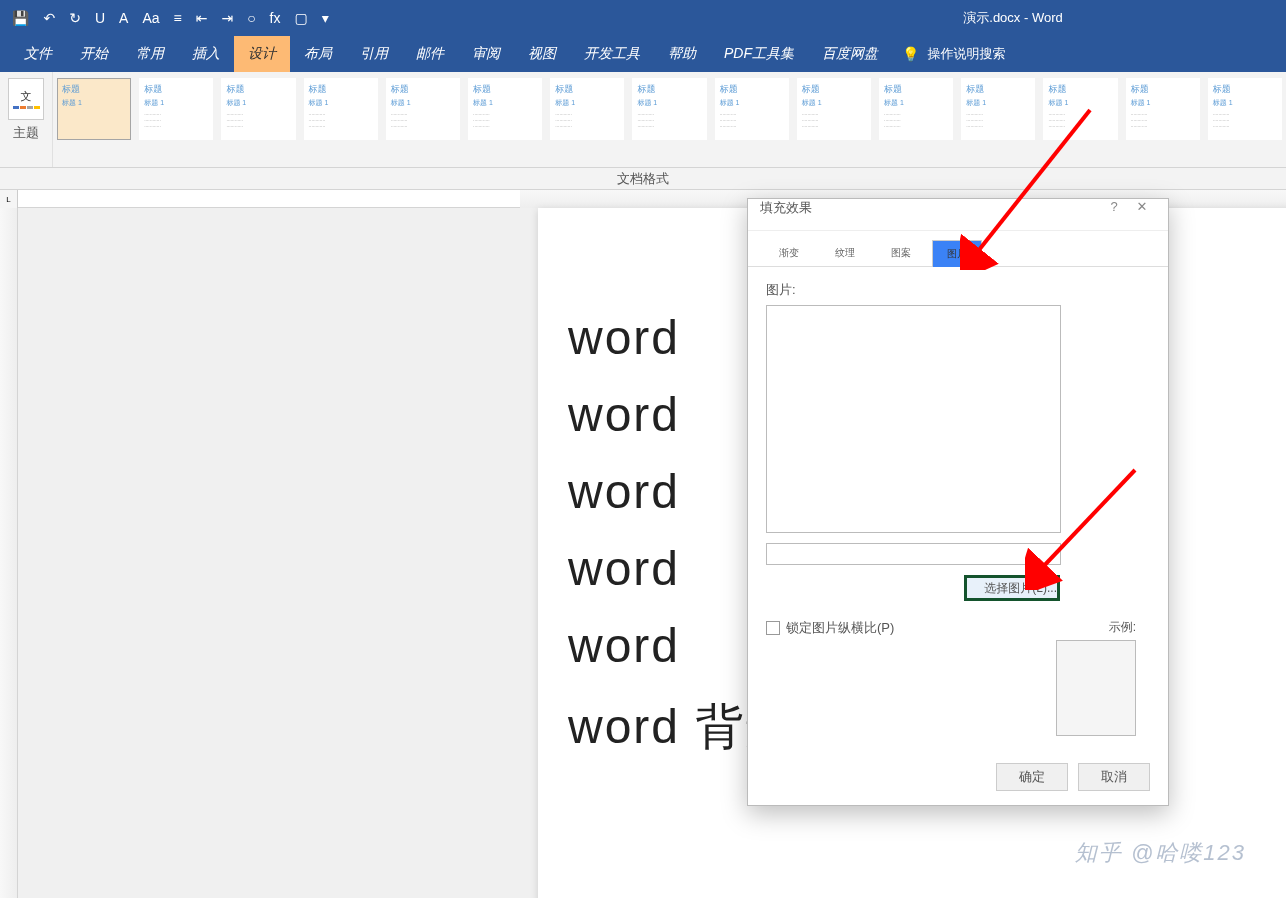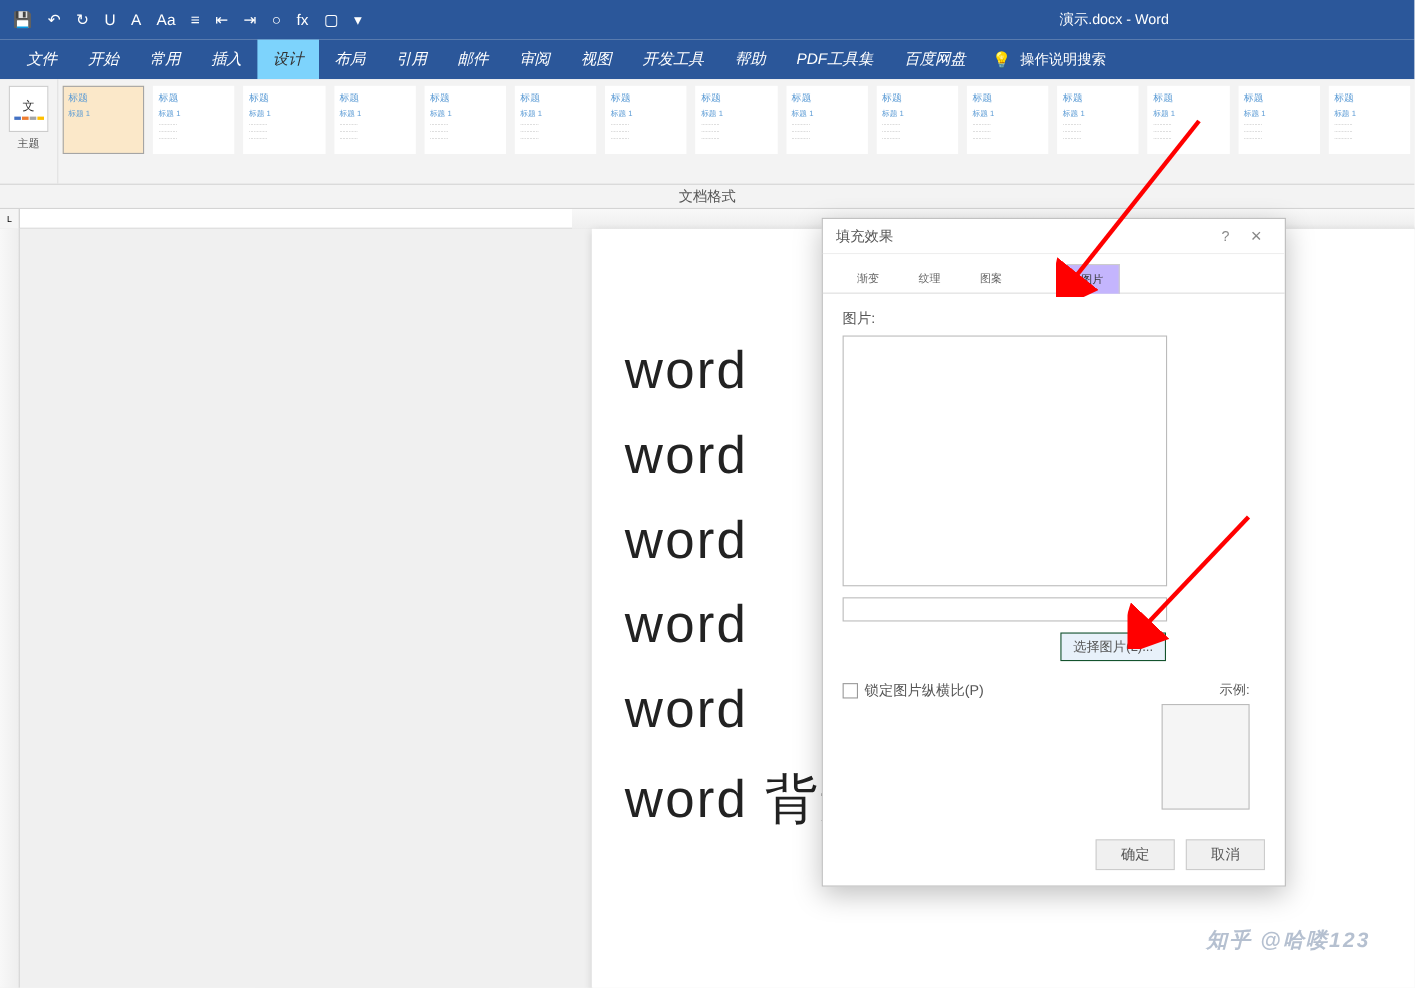--- a/index.html
+++ b/index.html
@@ -6,71 +6,71 @@
 body { width: 1286px; height: 898px; background: #f0f0f0; overflow: hidden; position: relative; }
 
 .titlebar { height: 36px; background: #2b579a; display: flex; align-items: center; color: #fff; font-size: 12px; }
 .qat { display: flex; align-items: center; gap: 14px; padding: 0 12px; }
 .qat span { display: inline-flex; align-items: center; cursor: pointer; font-size: 14px; }
 .doc-title { position: absolute; left: 50%; transform: translateX(-50%); font-size: 13px; color: #fff; width: 100%; text-align: center; pointer-events: none; }
 .doc-title span { margin-left: 740px; }
 
 .ribbon-tabs { height: 36px; background: #2b579a; display: flex; align-items: stretch; padding-left: 10px; }
 .ribbon-tab { padding: 0 14px; display: flex; align-items: center; color: #fff; font-size: 14px; cursor: pointer; font-style: italic; }
-.ribbon-tab.active { background: #7dd3fc; color: #333; }
+.ribbon-tab.active { background: #fdba74; color: #333; }
 .tell-me { display: flex; align-items: center; color: #fff; font-size: 13px; margin-left: 10px; }
 .bulb { margin-right: 8px; font-size: 14px; }
 
 .ribbon-content { height: 96px; background: #f3f3f3; border-bottom: 1px solid #d4d4d4; display: flex; position: relative; }
 .themes-group { padding: 6px 8px; border-right: 1px solid #e0e0e0; text-align: center; }
 .theme-swatch { width: 36px; height: 42px; border: 1px solid #ccc; background: #fff; margin-bottom: 4px; display:flex; flex-direction:column; align-items:center; justify-content:center; font-size:7px; }
 .theme-swatch .sw-a { font-size:11px; color:#333; }
 .theme-swatch .sw-bar { display:flex; gap:1px; margin-top:2px;}
 .theme-swatch .sw-bar i { width:6px;height:3px;}
-.theme-label { font-size: 10px; color: #555; }
+.theme-label { font-size: 13px; color: #555; }
 .styles-scroll { flex: 1; display: flex; overflow: hidden; padding: 6px 4px; gap: 8px; }
 .style-thumb { width: 78px; height: 62px; border: 1px solid transparent; background: #fff; font-size: 7px; color: #999; padding: 4px; cursor: pointer; position: relative; }
 .style-thumb.sel { border: 1px solid #a5a5a5; background: #fbe8c9; }
 .style-thumb .t1 { font-size: 9px; color: #5b9bd5; margin-bottom: 2px; }
 .style-thumb .t2 { font-size: 7px; color: #5b9bd5; margin-bottom: 2px; }
 .style-thumb .body { font-size: 5px; line-height: 6px; color: #888; }
 .format-bar { height: 22px; background: #f3f3f3; border-bottom: 1px solid #d4d4d4; display: flex; justify-content: center; align-items:center; font-size:13px; color:#555; }
 
 .ruler-area { height: 18px; background: #fff; border-bottom: 1px solid #d4d4d4; position: relative; }
 .ruler-corner { position: absolute; left: 0; top: 0; width: 18px; height: 18px; background: #f5f5f5; border-right: 1px solid #ccc; font-size: 8px; display:flex; align-items:center; justify-content:center; }
 .hruler { position:absolute; left:520px; right:0; top:0; height:18px; background: linear-gradient(#f8f8f8,#eee); font-size:6px; color:#888; }
 
 .doc-area { position: absolute; left: 0; right: 0; top: 208px; bottom: 0; background: #f0f0f0; display: flex; }
 .vruler { width: 18px; background: linear-gradient(90deg,#f8f8f8,#eee); border-right: 1px solid #d4d4d4; }
 .page-container { flex: 1; position: relative; }
 .page { position: absolute; left: 520px; top: 0; width: 760px; min-height: 900px; background: #fff; box-shadow: 0 2px 8px rgba(0,0,0,0.15); padding: 80px 30px 30px 30px; }
 .doc-line { font-size: 48px; color: #222; font-weight: 300; margin: 22px 0; letter-spacing: 2px; white-space: nowrap; }
 
 .dialog { position: absolute; left: 747px; top: 198px; width: 422px; height: 608px; background: #fff; border: 1px solid #bbb; box-shadow: 0 8px 24px rgba(0,0,0,0.25); z-index: 50; }
-.dlg-title { height: 32px; display: flex; align-items: center; padding: 0 12px; font-size: 13px; color: #555; border-bottom: 1px solid #eee; }
+.dlg-title { height: 32px; display: flex; align-items: flex-start; padding: 0 12px; font-size: 13px; color: #555; border-bottom: 1px solid #eee; }
 .dlg-title .sp { flex: 1; }
 .dlg-title .btn { width: 28px; text-align: center; cursor: pointer; color: #888; font-size: 13px; }
 .dlg-tabs { display: flex; border-bottom: 1px solid #ddd; padding: 8px 16px 0 16px; gap: 6px; }
 .dlg-tab { padding: 6px 14px; font-size: 10px; color: #666; cursor: pointer; border: 1px solid transparent; border-bottom: none; }
-.dlg-tab.active { border-color: #ccc; background: #c4b5fd; position: relative; top: 1px; color: #333; margin-left: 36px; }
+.dlg-tab.active { border-color: #ccc; background: #3b82f6; position: relative; top: 1px; color: #333; }
 .dlg-body { padding: 14px 18px; }
 .dlg-label { font-size: 13px; color: #555; margin-bottom: 6px; }
 .pic-box { width: 295px; height: 228px; border: 1px solid #bbb; background: #fff; }
 .name-field { width: 295px; height: 22px; border: 1px solid #bbb; margin-top: 10px; }
-.select-btn { width: 96px; height: 26px; border: 1px solid #14532d; background: #e8f1fa; font-size: 12px; color: #555; margin-top: 10px; cursor: pointer; margin-left: 198px; display:flex; align-items:center; justify-content:center; position:relative;}
+.select-btn { width: 96px; height: 26px; border: 3px solid #14532d; background: #e8f1fa; font-size: 12px; color: #555; margin-top: 10px; cursor: pointer; margin-left: 198px; display:flex; align-items:center; justify-content:flex-end; position:relative;}
 .chk-row { display: flex; align-items: center; gap: 6px; font-size: 13px; color: #555; margin-top: 18px; }
 .chk { width: 14px; height: 14px; border: 1px solid #999; background: #fff; }
 .sample-area { position: absolute; right: 32px; top: 420px; }
 .sample-label { font-size: 12px; color: #555; text-align: right; }
 .sample-box { width: 80px; height: 96px; border: 1px solid #bbb; background: #f5f5f5; margin-top: 4px; }
 .dlg-footer { position: absolute; bottom: 14px; right: 18px; display: flex; gap: 10px; }
 .dlg-btn { width: 72px; height: 28px; border: 1px solid #ccc; background: #f0f0f0; font-size: 13px; color: #555; cursor: pointer; display:flex;align-items:center;justify-content:center;}
 
 .arrow { position: absolute; z-index: 60; pointer-events: none; }
-.watermark { position: absolute; right: 40px; bottom: 30px; font-size: 19px; color: rgba(120,140,170,0.55); font-style: italic; font-weight: 700; z-index: 100; letter-spacing:2px;margin-left:36px;}
+.watermark { position: absolute; right: 40px; bottom: 30px; font-size: 22px; color: rgba(120,140,170,0.55); font-style: italic; font-weight: 400; z-index: 100; letter-spacing:2px;margin-left:36px;}
 </style>
 </head>
 <body>
 
 <div class="titlebar">
   <div class="qat">
     <span>💾</span>
     <span>↶</span>
     <span>↻</span>
     <span>U</span>

